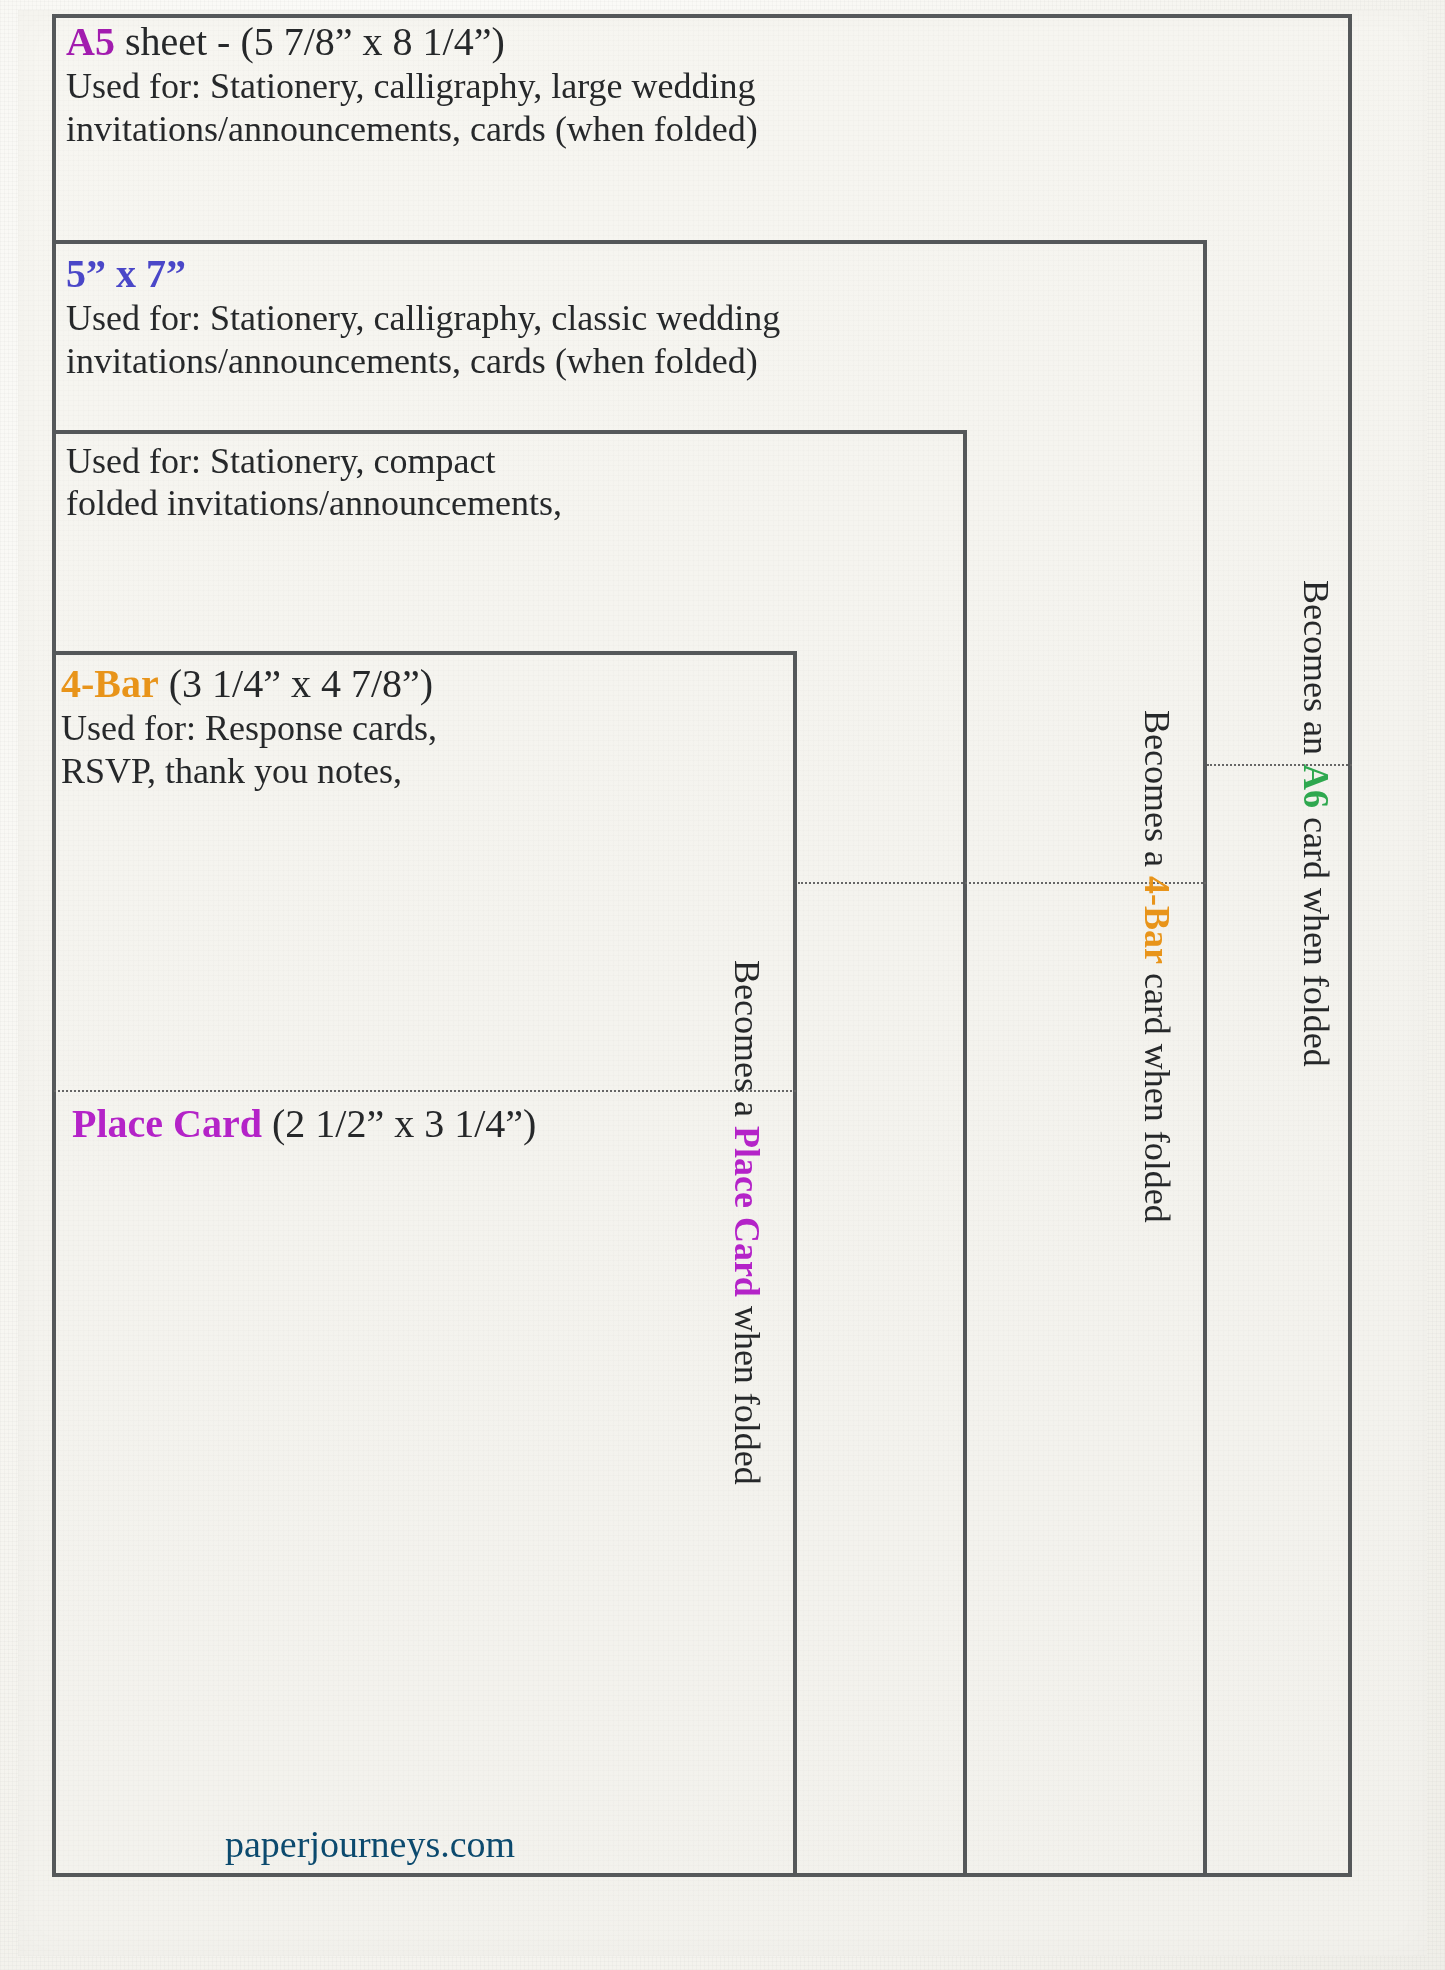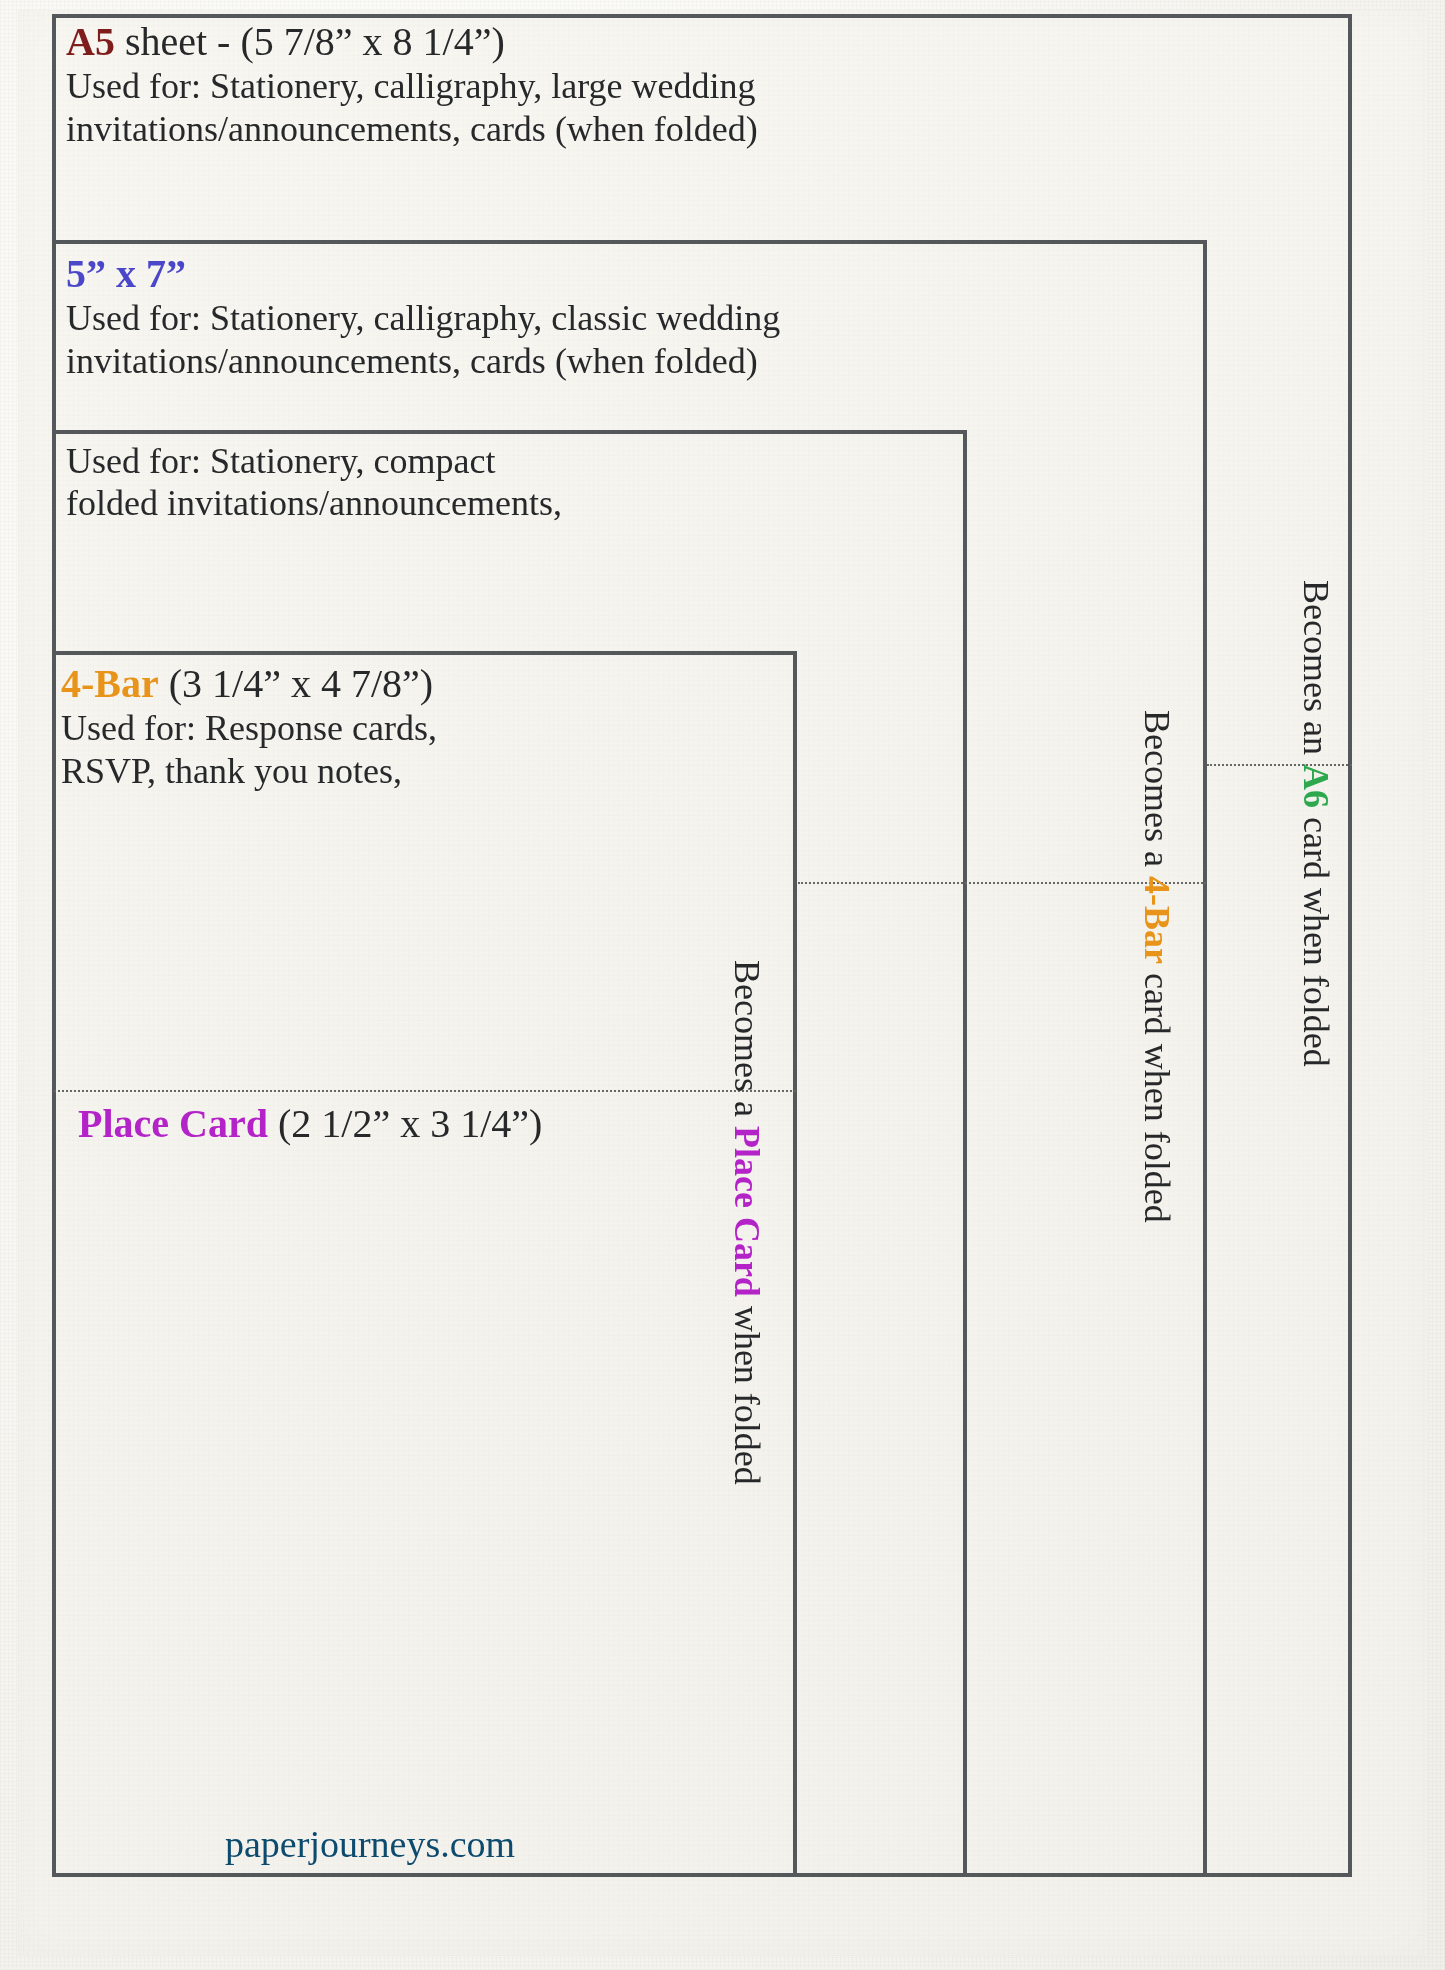--- a/index.html
+++ b/index.html
@@ -64,21 +64,21 @@
     position: absolute;
     color: #26282a;
     line-height: 1.18;
   }
   .block .ttl {
     font-weight: bold;
   }
   .sz { font-size: 40px; }
   .desc { font-size: 36px; }
 
-  .c-red    { color: #7f1d1d; }
+  .c-red    { color: #a21caf; }
   .c-blue   { color: #4a47c8; }
   .c-green  { color: #2ea84f; }
   .c-orange { color: #e8941a; }
   .c-purple { color: #b423c8; }
 
   
   .vlabel {
     position: absolute;
     transform-origin: left top;
     transform: rotate(90deg);
@@ -138,21 +138,21 @@
 </div>
 
 <div class="block" id="label-4bar" style="left:61px; top:660px; width:710px;">
   <div class="sz">
     <span class="ttl c-orange">4-Bar</span><span> </span><span>(3 1/4” x 4 7/8”)</span>
   </div>
   <div class="desc">Used for: Response cards,</div>
   <div class="desc">RSVP, thank you notes,</div>
 </div>
 
-<div class="block" id="label-place" style="left:78px; top:1100px; width:720px;">
+<div class="block" id="label-place" style="left:72px; top:1100px; width:720px;">
   <div class="sz">
     <span class="ttl c-purple">Place Card</span><span> </span><span>(2 1/2” x 3 1/4”)</span>
   </div>
 </div>
 
 <div class="vlabel" id="vl-a6">
   <span>Becomes an </span><b class="c-green">A6</b><span> card when folded</span>
 </div>
 
 <div class="vlabel" id="vl-4bar">

